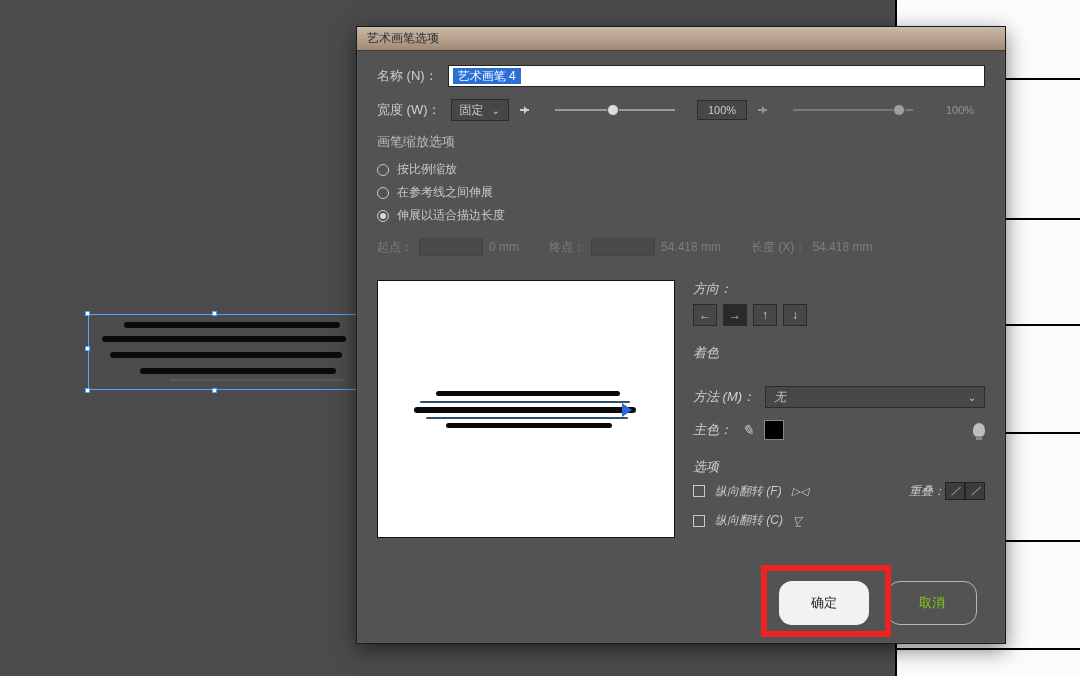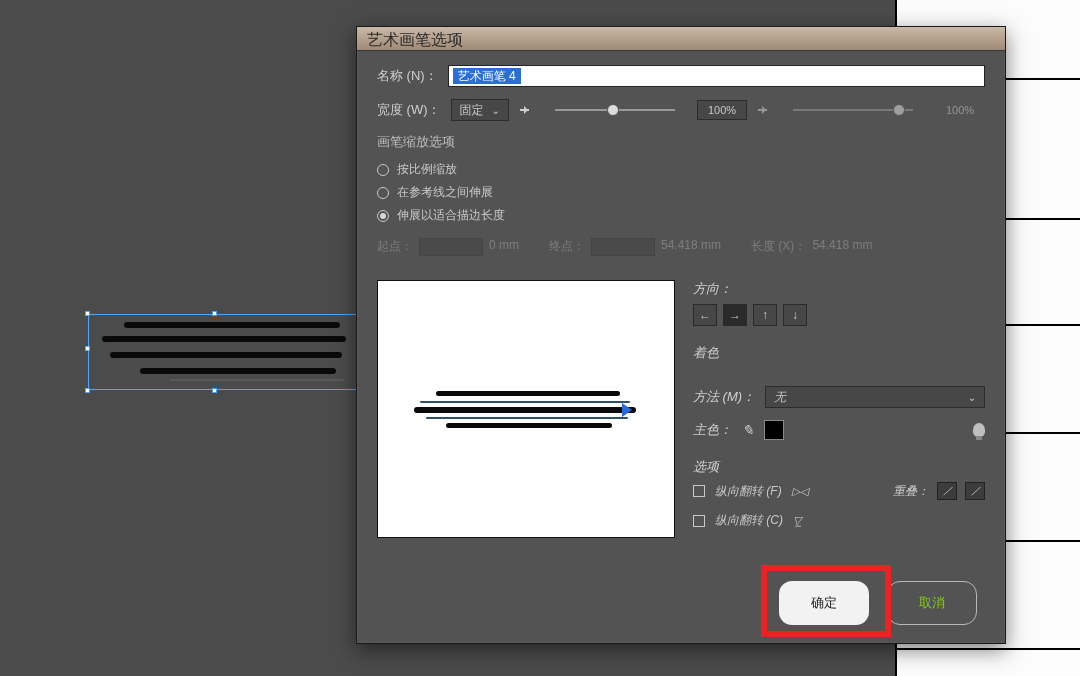--- a/index.html
+++ b/index.html
@@ -46,21 +46,21 @@
       left: 356px; top: 26px;
       width: 650px; height: 618px;
       background: #535353;
       border: 1px solid #1a1a1a;
       box-shadow: 0 6px 20px rgba(0,0,0,.5), inset 0 0 0 1px rgba(255,255,255,.04);
     }
     .titlebar {
       height: 24px;
       background: linear-gradient(#c9b9a8, #b9a693 40%, #a08a76);
       color: #2a2a2a;
-      font-size: 16px;
+      font-size: 12px;
       padding: 3px 10px;
       border-bottom: 1px solid #3a3a3a;
     }
     .dialog-body { padding: 14px 20px; }
 
     .row { display: flex; align-items: center; margin-bottom: 12px; gap: 10px;}
     .label { color: #cfcfcf; font-size: 13px; white-space: nowrap;}
     .name-input {
       flex: 1; height: 22px;
       background: #fff; border: 1px solid #222;
@@ -104,21 +104,21 @@
     }
     .radio.checked::after {
       content:''; position:absolute; inset: 2px; border-radius:50%; background:#d8d8d8;
     }
 
     .disabled-row {
       display: flex; gap: 30px; margin-top: 14px;
       opacity: .35; filter: blur(.5px);
     }
     .tiny-field {
-      display:flex;gap:6px;
+      display:flex;align-items:center;gap:6px;
     }
     .tiny-box{width:64px;height:18px;background:#3a3a3a;border:1px solid #2a2a2a;}
 
     .lower {
       display: flex; gap: 18px; margin-top: 24px;
     }
     .preview {
       width: 298px; height: 258px; background: #fff; border: 1px solid #111;
       position: relative;
     }
@@ -141,21 +141,21 @@
       width: 20px; height: 20px; background: #000; border: 1px solid #888;
     }
     .dropper { color:#d0d0d0; font-size:14px;}
     .bulb-ico {
       width:12px;height:14px;display:inline-block;border-radius:50% 50% 40% 40%;
       background:#bfbfbf;position:relative;
     }
     .bulb-ico::after{content:'';position:absolute;left:3px;bottom:-3px;width:6px;height:4px;background:#888;}
     .cb { width:12px;height:12px;border:1.5px solid #c8c8c8;}
     .mini-ico { font-size:11px;color:#cfcfcf;}
-    .overlap { display:flex;align-items:center;gap:8px;}
+    .overlap { display:flex;align-items:center;gap:0;}
     .overlap-btn{width:20px;height:18px;background:#3c3c3c;border:1px solid #222;display:flex;align-items:center;justify-content:center;}
 
     .footer {
       position:absolute; bottom: 18px; right: 28px;
       display:flex; gap:18px; align-items:center;
     }
     .btn {
       width: 90px; height: 44px; border-radius: 13px;
       display:flex;align-items:center;justify-content:center;
       font-size: 13px;

